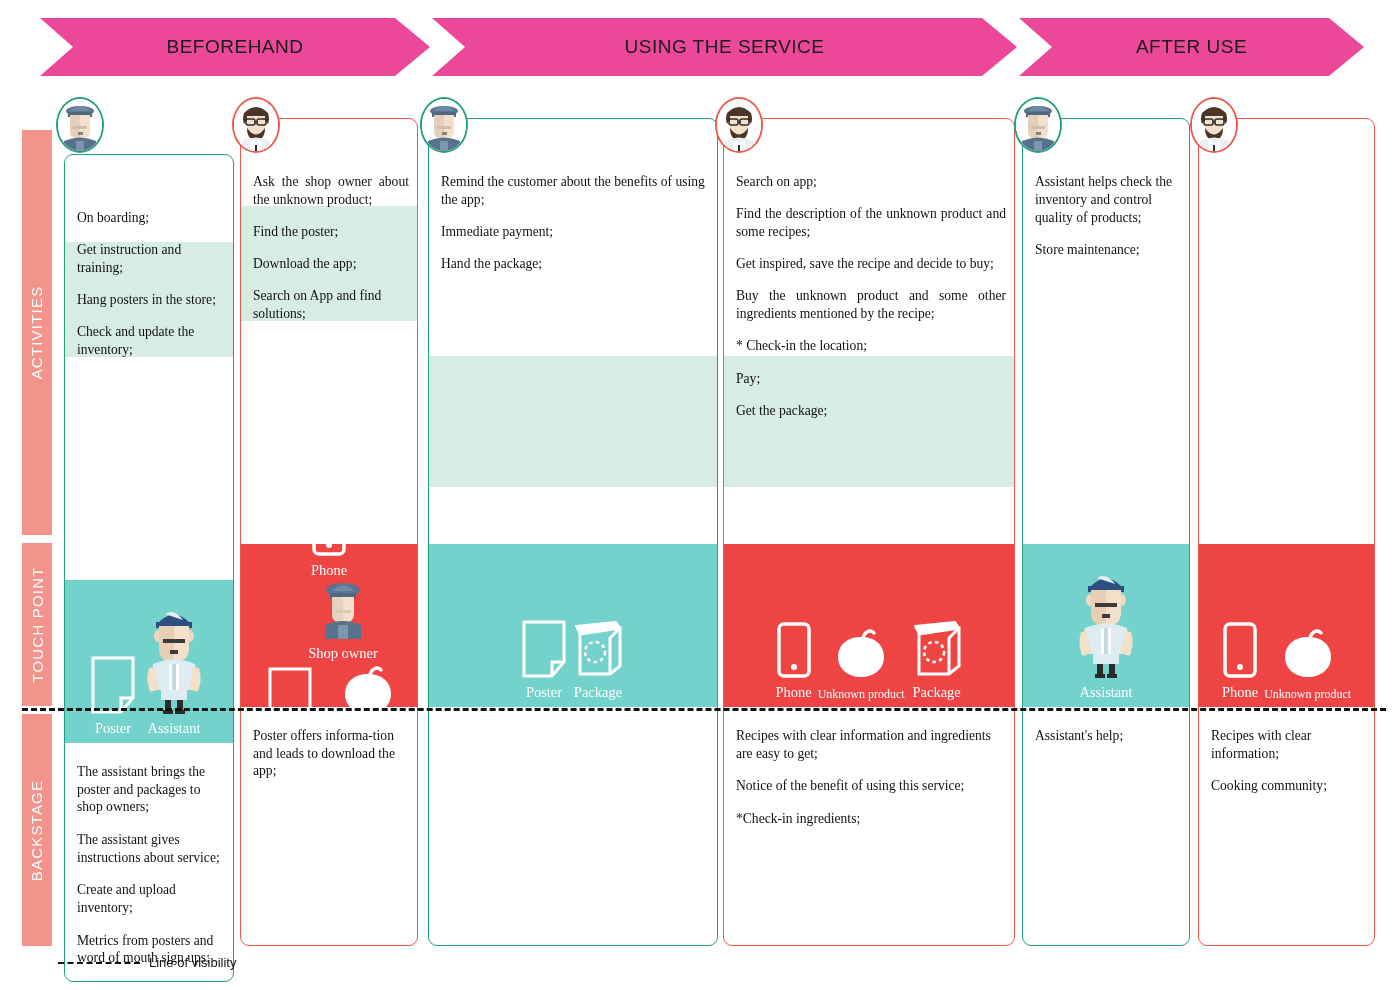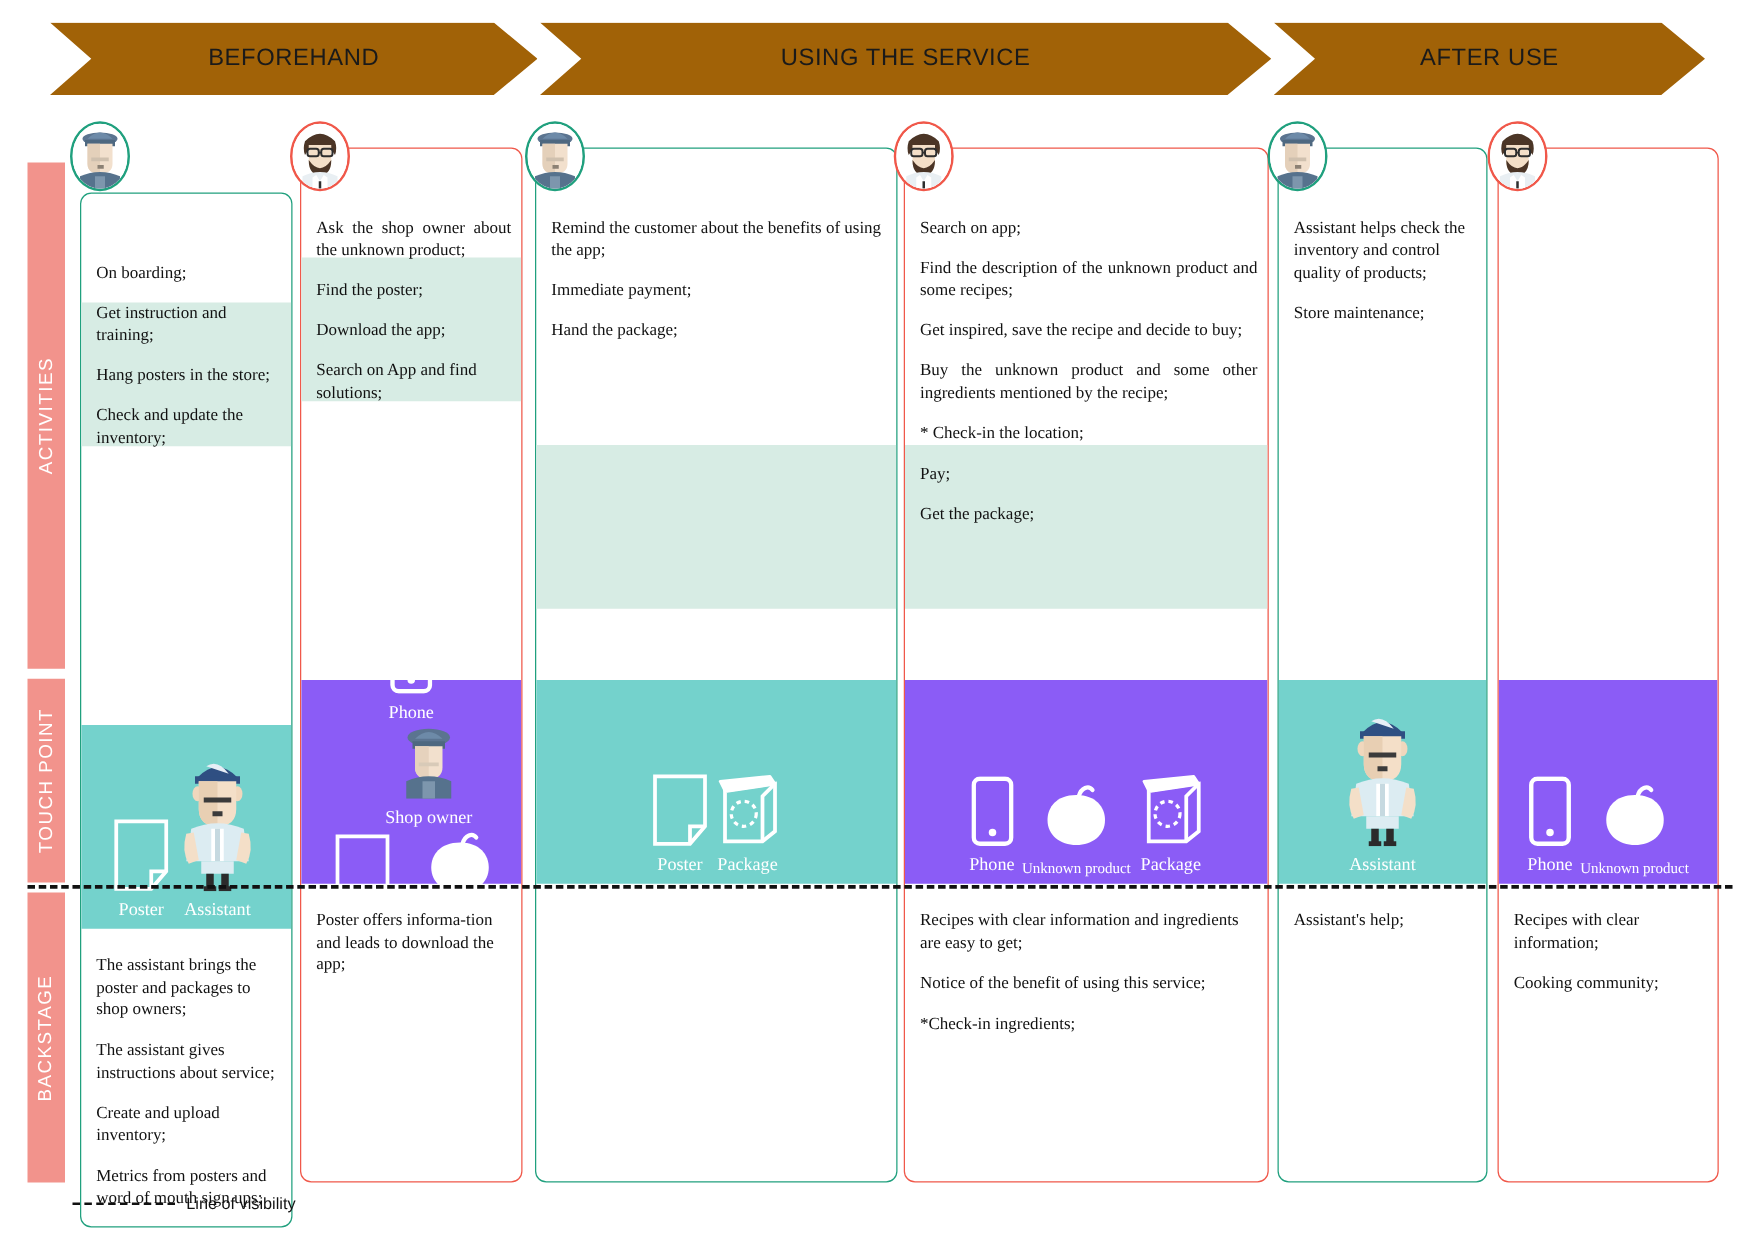--- a/index.html
+++ b/index.html
@@ -1,21 +1,21 @@
 <!DOCTYPE html>
 <html><head>
 <meta charset="utf-8">
 <style>
   html,body{margin:0;padding:0;background:#fff;}
   body{width:1400px;height:990px;position:relative;overflow:hidden;
        font-family:"Liberation Serif",serif;}
 
   
   #phase-bar{position:absolute;left:0;top:18px;width:1400px;height:58px;}
-  .chev{position:absolute;height:58px;background:#a16207;
+  .chev{position:absolute;height:58px;background:#ec4899;
         display:flex;align-items:center;justify-content:center;}
   .chev .lbl{font-family:"Liberation Sans",sans-serif;font-size:19px;
         letter-spacing:.5px;color:#1a1a1a;font-weight:400;}
   .chev.c1{left:40px;width:390px;
      clip-path:polygon(0 0, 355px 0, 390px 29px, 355px 58px, 0 58px, 33px 29px);}
   .chev.c2{left:432px;width:585px;
      clip-path:polygon(0 0, 550px 0, 585px 29px, 550px 58px, 0 58px, 33px 29px);}
   .chev.c3{left:1019px;width:345px;
      clip-path:polygon(0 0, 310px 0, 345px 29px, 310px 58px, 0 58px, 33px 29px);}
 
@@ -41,21 +41,21 @@
   .hl{position:absolute;left:0;right:0;background:#d7ece4;}
   .act p{margin:0 0 14px 0;font-size:13.6px;line-height:1.33;color:#111;
          position:relative;}
   .act p.just{text-align:justify;text-align-last:left;}
 
   
   .tp{position:absolute;left:0;right:0;top:425px;height:163px;
       display:flex;align-items:flex-end;justify-content:center;gap:6px;
       padding-bottom:6px;box-sizing:border-box;}
   .tp.teal{background:#74d2cc;}
-  .tp.pink{background:#8b5cf6;}
+  .tp.pink{background:#ef4444;}
   .tp.grid2{flex-wrap:wrap;align-content:center;align-items:center;
             padding:6px 10px;gap:2px 4px;}
   .tp-item{display:flex;flex-direction:column;align-items:center;justify-content:flex-end;}
   .tp-item .cap{color:#fff;font-family:"Liberation Serif",serif;font-size:14.5px;
        line-height:1.08;text-align:center;margin-top:3px;}
   .tp-item .cap.sm{font-size:12px;}
 
   
   .bs{position:absolute;left:0;right:0;top:596px;bottom:0;
       padding:12px 10px 0 12px;box-sizing:border-box;}

